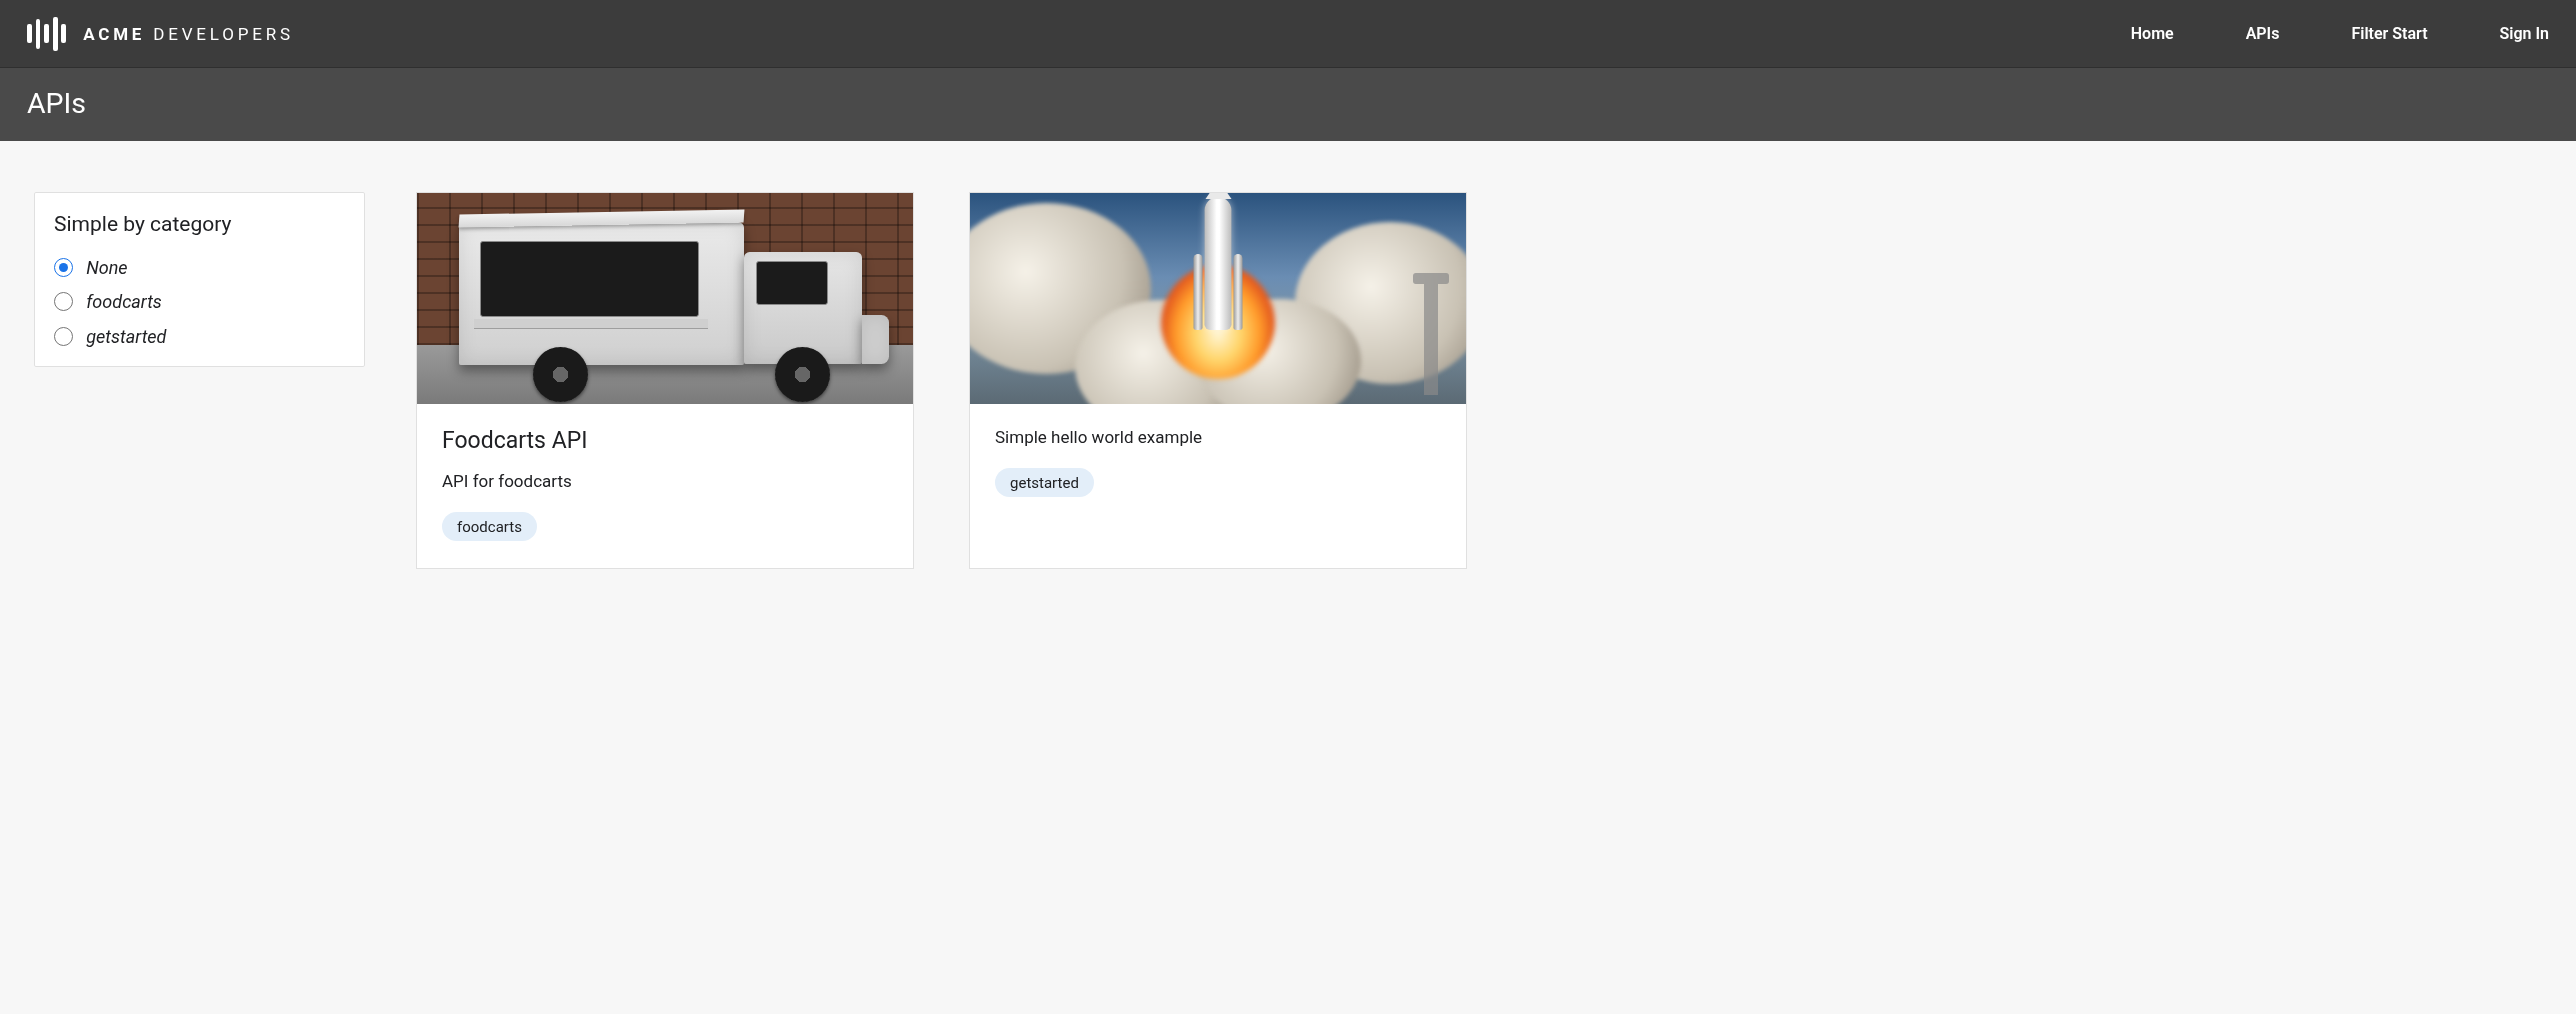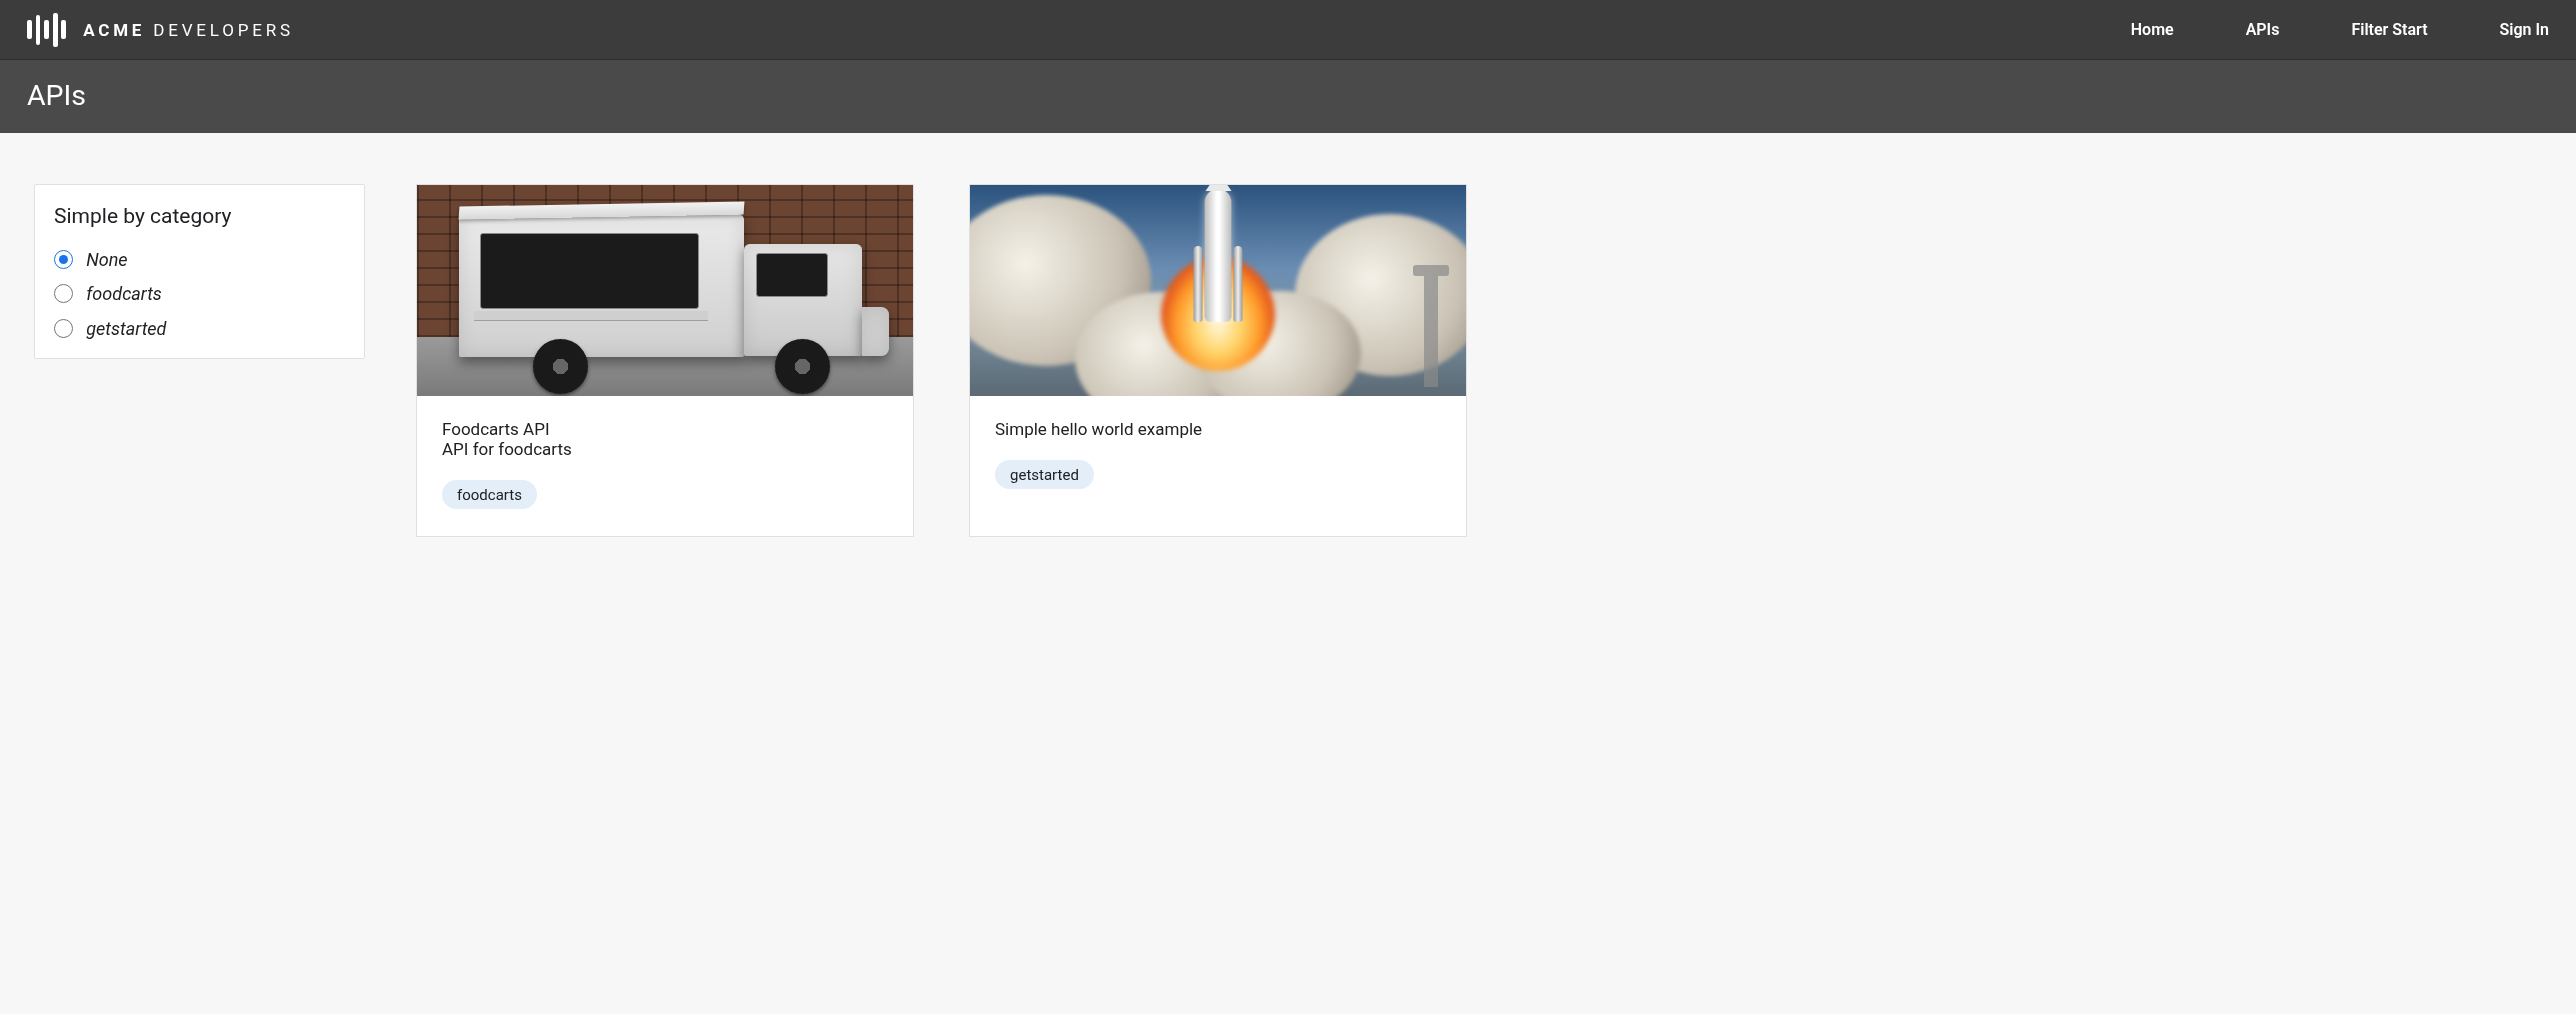--- a/index.html
+++ b/index.html
@@ -5,21 +5,21 @@
     * { margin: 0; padding: 0; box-sizing: border-box; }
     body {
       font-family: -apple-system, BlinkMacSystemFont, "Segoe UI", Roboto, Helvetica, Arial, sans-serif;
       background: #f7f7f7;
       color: #202124;
     }
 
     
     .topnav {
       background: #3c3c3c;
-      height: 60px;
+      height: 68px;
       display: flex;
       align-items: center;
       padding: 0 27px;
       justify-content: space-between;
       border-bottom: 1px solid #2f2f2f;
     }
     .brand {
       display: flex;
       align-items: center;
       gap: 17px;
@@ -171,22 +171,23 @@
     .card-image {
       height: 211px;
       width: 100%;
       position: relative;
       overflow: hidden;
     }
     .card-body {
       padding: 23px 25px 27px;
     }
     .card-title {
-      font-size: 17px;
+      font-size: 23px;
       font-weight: 400;
+      margin-bottom: 17px;
       color: #202124;
     }
     .card-desc {
       font-size: 17px;
       color: #202124;
       margin-bottom: 21px;
     }
     .tag-row {
       display: flex;
       gap: 7.6px;

